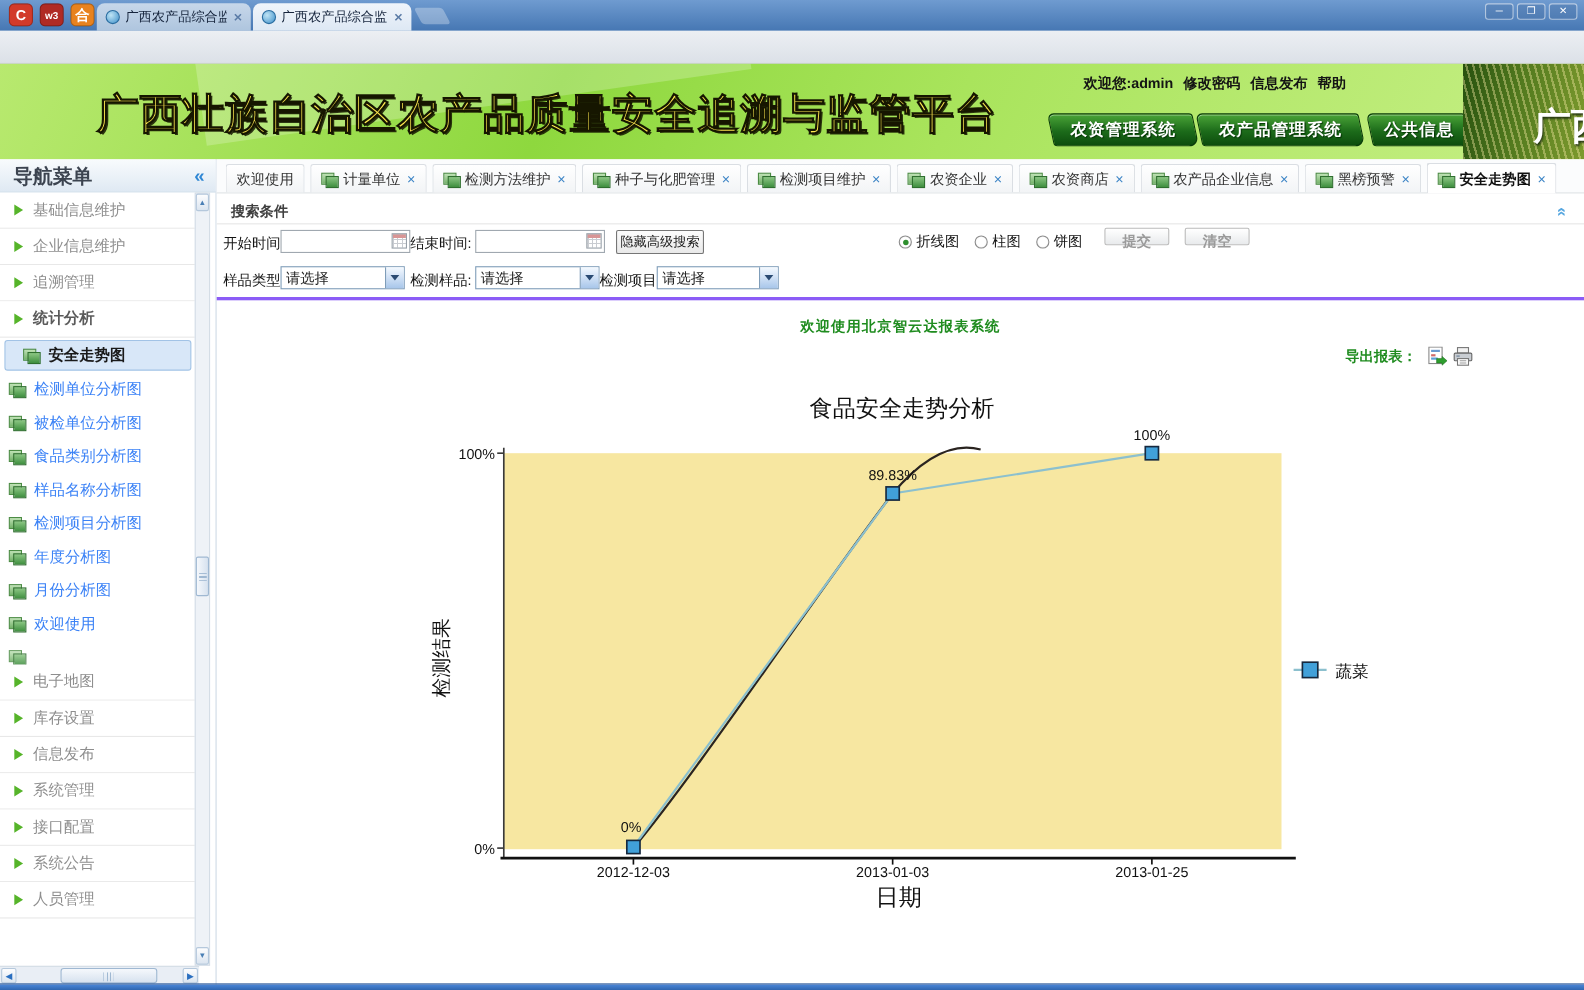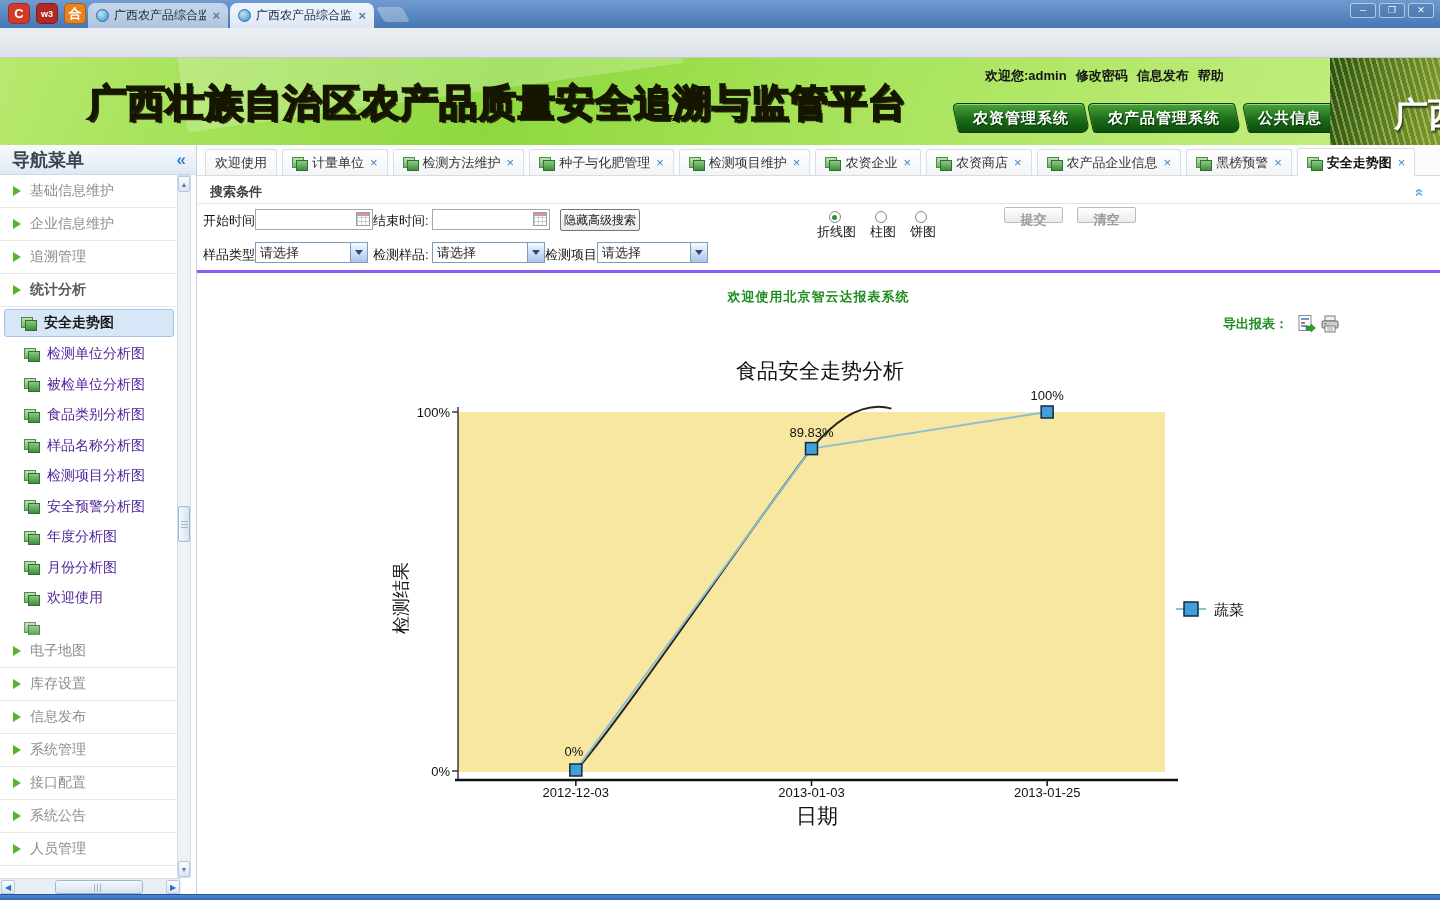--- a/index.html
+++ b/index.html
@@ -24,40 +24,40 @@
 .urltext{flex:1;margin-left:9px;font-family:"DejaVu Sans Mono","Liberation Mono",monospace;font-size:13.5px;color:#15161a;white-space:nowrap;overflow:hidden;}
 .mag{width:11px;height:11px;border:2px solid #878c94;border-radius:50%;position:relative;flex:none;margin-right:10px;}
 .mag::after{content:"";position:absolute;width:6px;height:2px;background:#878c94;transform:rotate(45deg);right:-5px;bottom:-2px;}
 .staric{color:#9aa1aa;font-size:15px;flex:none;}
 .extico{position:absolute;left:1379px;top:31px;width:24px;height:23px;border-radius:4px;background:linear-gradient(#5cb3e8,#2a7cc8);border:1px solid #1d5f9e;color:#fff;font-size:12px;text-align:center;line-height:21px;}
 .menuico{position:absolute;left:1412px;top:31px;font-size:17px;color:#4a4e54;line-height:24px;}
 
 
 .app-header{position:absolute;left:0;top:58px;width:1440px;height:87px;background:linear-gradient(115deg,#b8e96f 0%,#8ed83e 35%,#a9e45c 60%,#c6ef85 100%);overflow:hidden;}
 .app-header::before{content:"";position:absolute;left:180px;top:-40px;width:500px;height:80px;background:rgba(255,255,255,.22);transform:rotate(-8deg);}
-.app-title{position:absolute;left:88px;top:20px;font-size:38px;font-weight:bold;color:#ffe94f;letter-spacing:1px;white-space:nowrap;-webkit-text-stroke:2px #161600;text-shadow:2px 2px 0 rgba(20,20,0,.85);}
+.app-title{position:absolute;left:88px;top:20px;font-size:38px;font-weight:normal;color:#ffe94f;letter-spacing:1px;white-space:nowrap;-webkit-text-stroke:2px #161600;text-shadow:2px 2px 0 rgba(20,20,0,.85);}
 .hdr-user{position:absolute;left:985px;top:9px;font-size:13px;font-weight:bold;color:#141414;white-space:nowrap;}
 .hdr-user a{color:#141414;text-decoration:none;margin-left:9px;}
 .sysbtn{position:absolute;top:45px;height:30px;transform:skewX(12deg);background:linear-gradient(#4aa437,#1c6b1a 55%,#0d4d0d);border:1px solid #0a3d0a;border-radius:6px 3px 9px 3px;box-shadow:inset 0 1px 0 rgba(255,255,255,.45);display:flex;align-items:center;justify-content:center;}
 .sysbtn>span{transform:skewX(-12deg);color:#fff;font-weight:bold;font-size:15px;letter-spacing:1px;text-shadow:1px 1px 1px #053305;white-space:nowrap;}
 .wheat{position:absolute;right:0;top:0;width:110px;height:87px;background:linear-gradient(100deg,#27510f,#527a1e 45%,#7d9a2e);}
 .wheat::before{content:"";position:absolute;inset:0;background:repeating-linear-gradient(75deg,rgba(243,232,160,.40) 0 2px,transparent 2px 6px);}
 .wheat span{position:absolute;left:64px;top:34px;font-size:34px;font-weight:bold;color:#fff;text-shadow:1px 2px 2px #223311;white-space:nowrap;}
 
 
 .sidebar{position:absolute;left:0;top:145px;width:197px;height:750px;background:#fff;border-right:1px solid #c3d2e0;}
 .side-header{position:absolute;left:0;top:0;width:100%;height:30px;background:linear-gradient(#f8fbfd,#dfe9f3);border-bottom:1px solid #c9d9e8;display:flex;align-items:center;padding:0 10px 0 12px;}
 .side-title{font-size:18px;font-weight:bold;color:#3c4450;flex:1;}
 .side-collapse{color:#2f87d4;font-size:17px;font-weight:bold;line-height:14px;}
 .side-menu{position:absolute;left:0;top:30px;width:178px;height:703px;overflow:hidden;}
 .sgroup{height:33px;display:flex;align-items:center;padding-left:13px;border-bottom:1px solid #e8e8e8;background:#fff;}
 .tri{width:0;height:0;border-left:8px solid #56b42a;border-top:5px solid transparent;border-bottom:5px solid transparent;margin-right:9px;flex:none;}
 .glabel{font-size:14px;color:#8e8e8e;}
 .glabel.bold{font-weight:bold;color:#5a5a5a;}
-.sitem{height:30.5px;display:flex;align-items:center;padding-left:24px;font-size:14px;color:#4c1d95;}
+.sitem{height:30.5px;display:flex;align-items:center;padding-left:8px;font-size:14px;color:#3b82f6;}
 .sitem.sel{background:#d8e7f8;border:1px solid #a2c3e6;border-radius:3px;margin:2px 4px;padding-left:16px;font-weight:bold;color:#1a1a1a;height:28px;}
 .sitem.clipped{height:21px;align-items:flex-end;overflow:hidden;opacity:.85;}
 .cube{position:relative;display:inline-block;width:16px;height:13px;margin-right:7px;flex:none;}
 .cube::before{content:"";position:absolute;left:0;top:0;width:10px;height:9px;background:linear-gradient(#bfe2b5,#72b168);border:1px solid #4c8c44;}
 .cube::after{content:"";position:absolute;left:4px;top:3px;width:10px;height:9px;background:linear-gradient(#8cc784,#3f8f3f);border:1px solid #2f6f2f;}
 .vscroll{position:absolute;right:5px;top:30px;width:14px;height:703px;background:#eef2f7;border:1px solid #d4dde6;}
 .varrow{position:absolute;left:0;width:12px;height:16px;background:linear-gradient(#fdfdfe,#dbe5f0);border:1px solid #b5c8dc;border-radius:2px;color:#4a7fb5;font-size:7px;text-align:center;line-height:15px;}
 .vthumb{position:absolute;left:0;top:330px;width:12px;height:36px;background:linear-gradient(90deg,#f5f8fc,#d7e2ef);border:1px solid #9fb8d2;border-radius:2px;}
 .vthumb::after{content:"";position:absolute;left:2px;top:14px;width:7px;height:7px;background:repeating-linear-gradient(#9fb8d2 0 1px,transparent 1px 3px);}
 .hscroll{position:absolute;left:0;bottom:0;width:181px;height:17px;background:#e9eef5;border-top:1px solid #d4dde6;}
@@ -75,21 +75,21 @@
 
 .search-panel{position:absolute;left:0;top:31px;width:100%;height:97px;background:#fff;border-bottom:3px solid #8b5cf6;}
 .sp-title{position:absolute;left:13px;top:7px;font-size:13px;font-weight:bold;color:#3f3f3f;}
 .sp-chev{position:absolute;right:16px;top:8px;color:#57a7e0;font-size:15px;font-weight:bold;display:inline-block;transform:rotate(90deg);}
 .sp-line{position:absolute;left:0;right:0;top:27px;border-top:1px solid #e5e5e5;}
 .flabel{position:absolute;font-size:13px;color:#141414;white-space:nowrap;}
 .dinput{position:absolute;top:33px;height:21px;border:1px solid #a0a8b0;background:#fff;font-size:12px;padding:0 18px 0 4px;}
 .cal{position:absolute;top:36px;width:14px;height:14px;border:1px solid #98a0a8;background:linear-gradient(#d89595 0 3px,transparent 3px),repeating-linear-gradient(90deg,#c9ccd1 0 1px,transparent 1px 4px),repeating-linear-gradient(#c9ccd1 0 1px,transparent 1px 4px),#fff;}
 .advbtn{position:absolute;left:363px;top:33px;width:80px;height:22px;border:1px solid #767676;border-radius:2px;background:linear-gradient(#fcfcfc,#e9e9e9);font-size:12px;color:#1a1a1a;text-align:center;line-height:20px;}
 .radio-row{position:absolute;left:620px;top:35px;display:flex;align-items:center;font-size:13px;color:#141414;}
-.radio-wrap{display:flex;align-items:center;margin-right:14px;flex-direction:column;}
+.radio-wrap{display:flex;align-items:center;margin-right:14px;}
 .radio{width:12px;height:12px;border:1px solid #8b8b8b;border-radius:50%;background:radial-gradient(#fff 55%,#ddd);position:relative;margin-right:4px;flex:none;}
 .radio.checked::after{content:"";position:absolute;left:2.5px;top:2.5px;width:5px;height:5px;background:#2e8f2e;border-radius:50%;}
 .formbtn{position:absolute;top:31px;width:59px;height:16px;border:1px solid #bbb;border-radius:2px;background:linear-gradient(#fff,#e8eaec);color:#9a9a9a;font-size:13px;text-align:center;line-height:24px;font-weight:bold;}
 .selbox{position:absolute;top:66px;height:21px;border:1px solid #7f9db9;background:#fff;}
 .selval{display:block;margin-right:17px;padding-left:4px;line-height:19px;font-size:13px;color:#222;overflow:hidden;white-space:nowrap;}
 .selarrow{position:absolute;right:0;top:0;width:17px;height:19px;background:linear-gradient(#f4f9ff,#cfe0f5 50%,#a8c6ea);border-left:1px solid #7f9db9;}
 .selarrow::after{content:"";position:absolute;left:4px;top:7px;border-left:4px solid transparent;border-right:4px solid transparent;border-top:5px solid #2a4a72;}
 
 .welcome-line{position:absolute;left:0;top:143px;width:100%;text-align:center;font-size:13px;font-weight:bold;color:#1f8c1f;font-family:"Liberation Serif","DejaVu Serif",serif;letter-spacing:1px;}
 .export-line{position:absolute;right:100px;top:170px;display:flex;align-items:center;}
@@ -199,24 +199,20 @@
         <span class="cube"></span>
         <span>食品类别分析图</span>
       </div>
       <div class="sitem">
         <span class="cube"></span>
         <span>样品名称分析图</span>
       </div>
       <div class="sitem">
         <span class="cube"></span>
         <span>检测项目分析图</span>
-      </div>
-      <div class="sitem">
-        <span class="cube"></span>
-        <span>安全预警分析图</span>
       </div>
       <div class="sitem">
         <span class="cube"></span>
         <span>年度分析图</span>
       </div>
       <div class="sitem">
         <span class="cube"></span>
         <span>月份分析图</span>
       </div>
       <div class="sitem">

